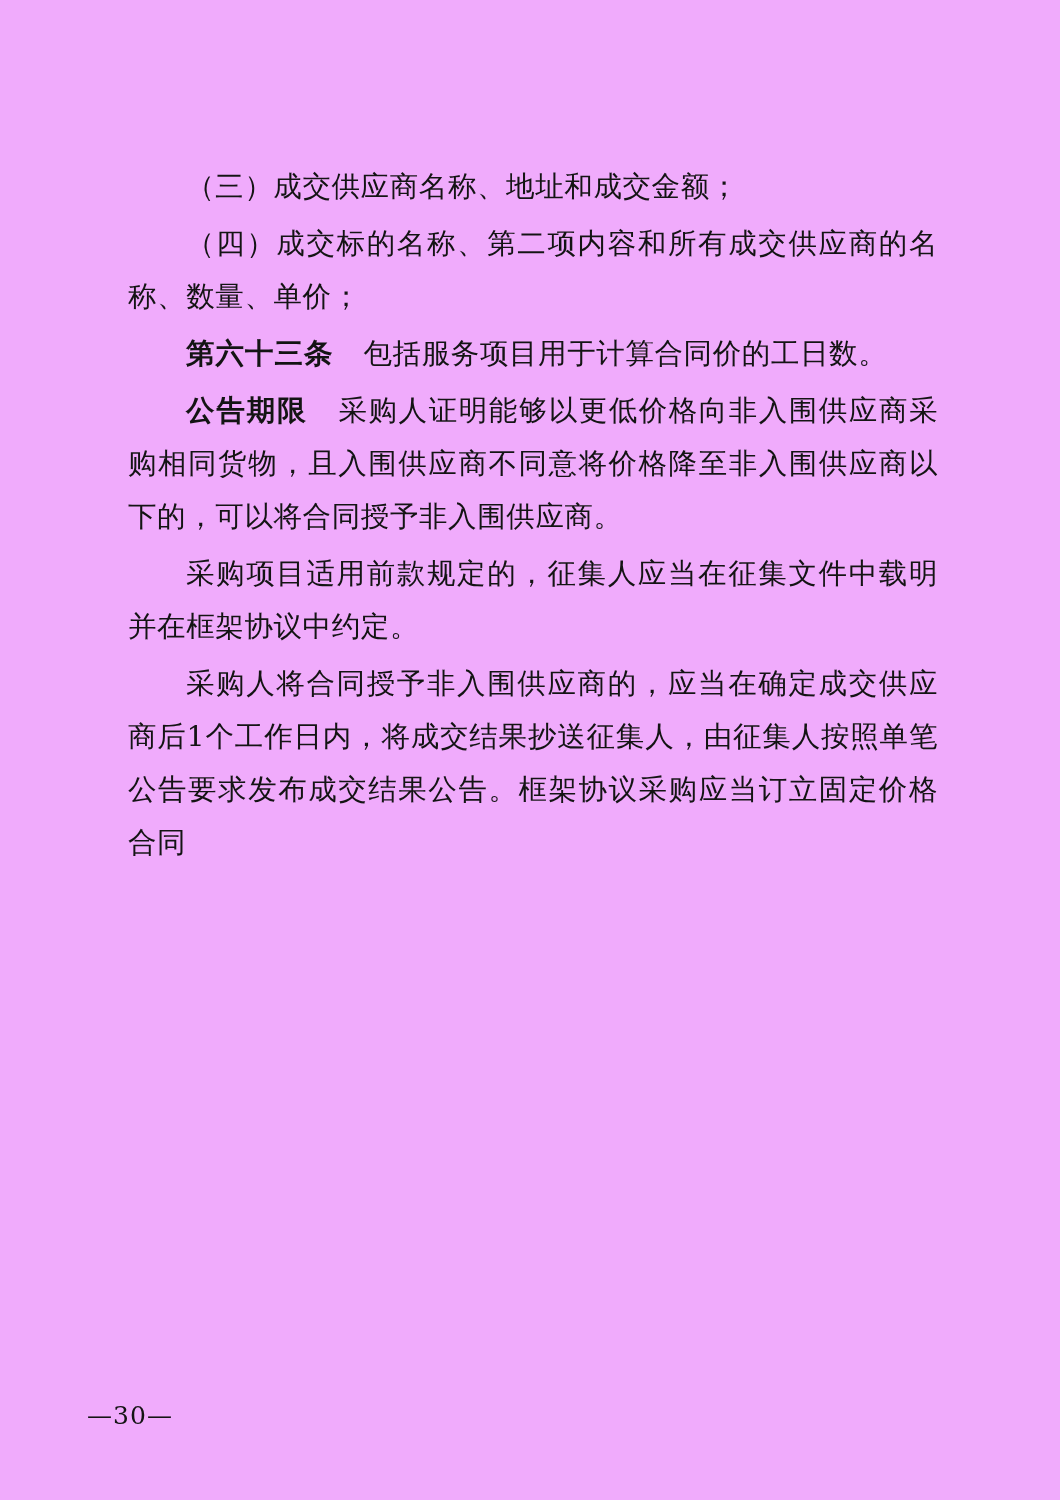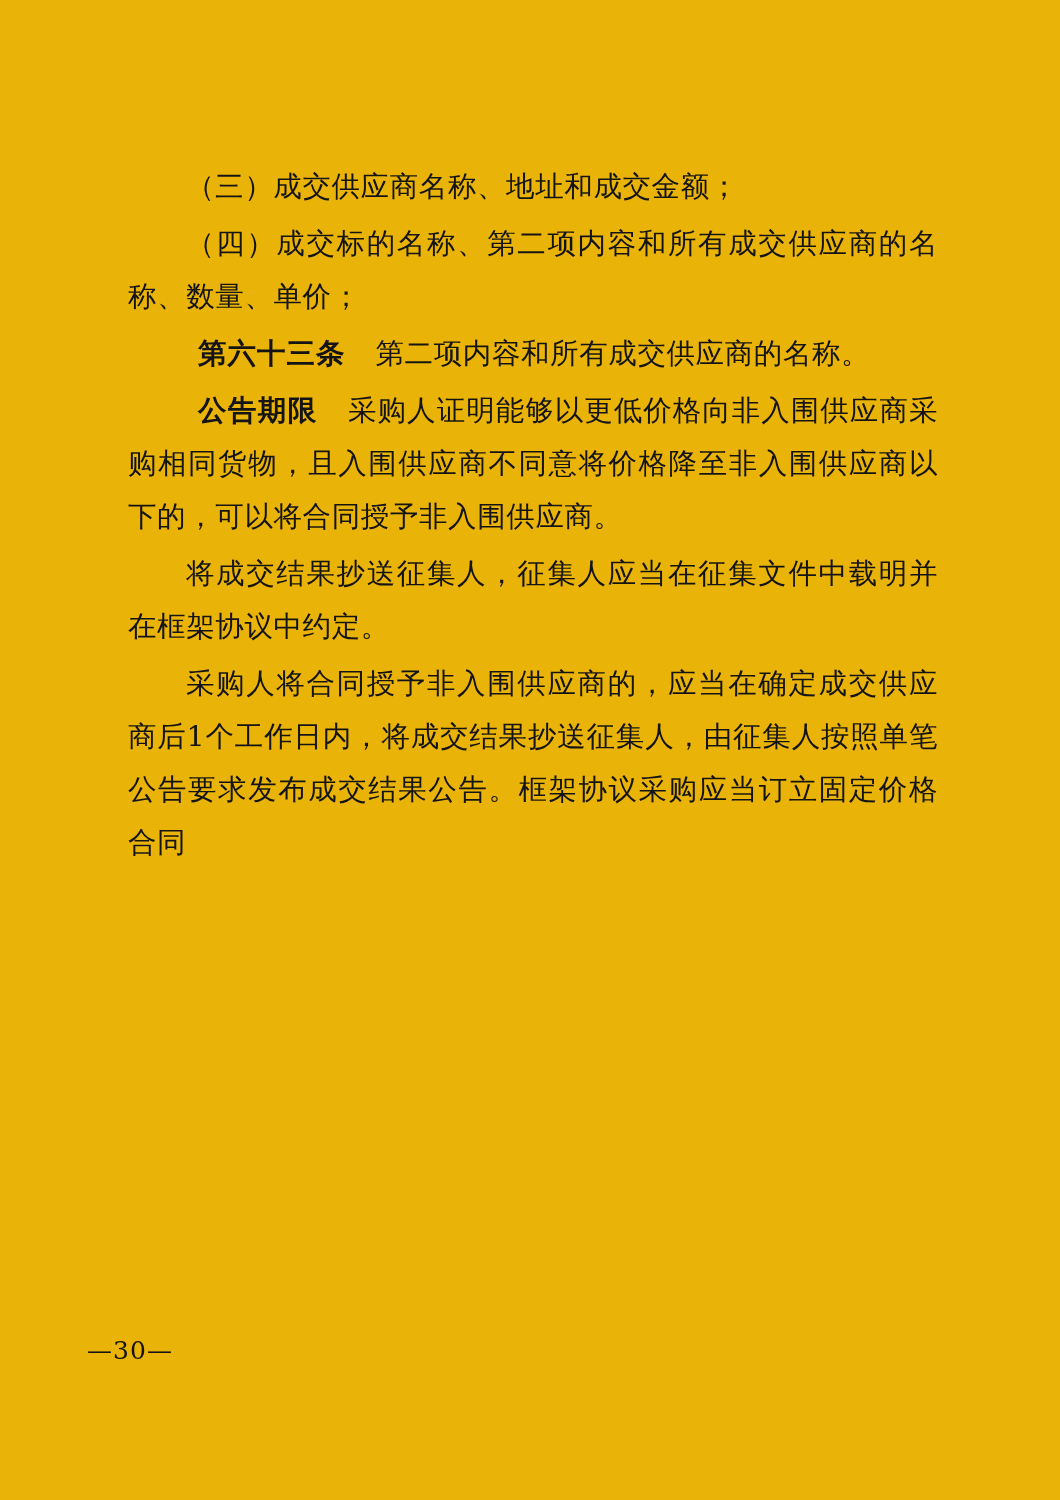--- a/index.html
+++ b/index.html
@@ -4,21 +4,21 @@
 <style>
   html, body {
     margin: 0;
     padding: 0;
     background: #ffffff;
   }
   .page {
     position: relative;
     width: 1060px;
     height: 1500px;
-    background: #eab308;
+    background: #f0abfc;
     font-family: "DejaVu Serif", serif;
     color: #141414;
     overflow: hidden;
   }
   .content {
     position: absolute;
     left: 128px;
     top: 160px;
     width: 810px;
   }
@@ -31,30 +31,29 @@
     letter-spacing: 0.6px;
     font-family: "DejaVu Serif", serif;
     color: #141414;
   }
   p.indent {
     text-indent: 58px;
   }
   .art-label {
     font-weight: bold;
     letter-spacing: 1px;
-    margin-left: 12px;
   }
   .art-gap {
     display: inline-block;
     width: 30px;
   }
   .folio {
     position: absolute;
     left: 0;
-    top: 1336px;
+    top: 1401px;
     width: 260px;
     text-align: center;
     font-size: 25px;
     font-family: "DejaVu Serif", serif;
     color: #141414;
     letter-spacing: 1px;
   }
 </style>
 </head>
 <body>
@@ -62,28 +61,28 @@
 <div class="page">
   <div class="content">
 
     <p class="indent">（三）成交供应商名称、地址和成交金额；</p>
 
     <p class="indent">（四）成交标的名称、第二项内容和所有成交供应商的名称、数量、单价；</p>
 
 
 
     <p class="indent">
-      <span class="art-label">第六十三条</span><span class="art-gap"></span><span>第二项内容和所有成交供应商的名称。</span>
+      <span class="art-label">第六十三条</span><span class="art-gap"></span><span>包括服务项目用于计算合同价的工日数。</span>
     </p>
 
 
     <p class="indent">
       <span class="art-label">公告期限</span><span class="art-gap"></span><span>采购人证明能够以更低价格向非入围供应商采购相同货物，且入围供应商不同意将价格降至非入围供应商以下的，可以将合同授予非入围供应商。</span>
     </p>
 
-    <p class="indent">将成交结果抄送征集人，征集人应当在征集文件中载明并在框架协议中约定。</p>
+    <p class="indent">采购项目适用前款规定的，征集人应当在征集文件中载明并在框架协议中约定。</p>
 
     <p class="indent">采购人将合同授予非入围供应商的，应当在确定成交供应商后1个工作日内，将成交结果抄送征集人，由征集人按照单笔公告要求发布成交结果公告。框架协议采购应当订立固定价格合同</p>
 
   </div>
 
   <div class="folio">—30—</div>
 </div>
 
 </body></html>

